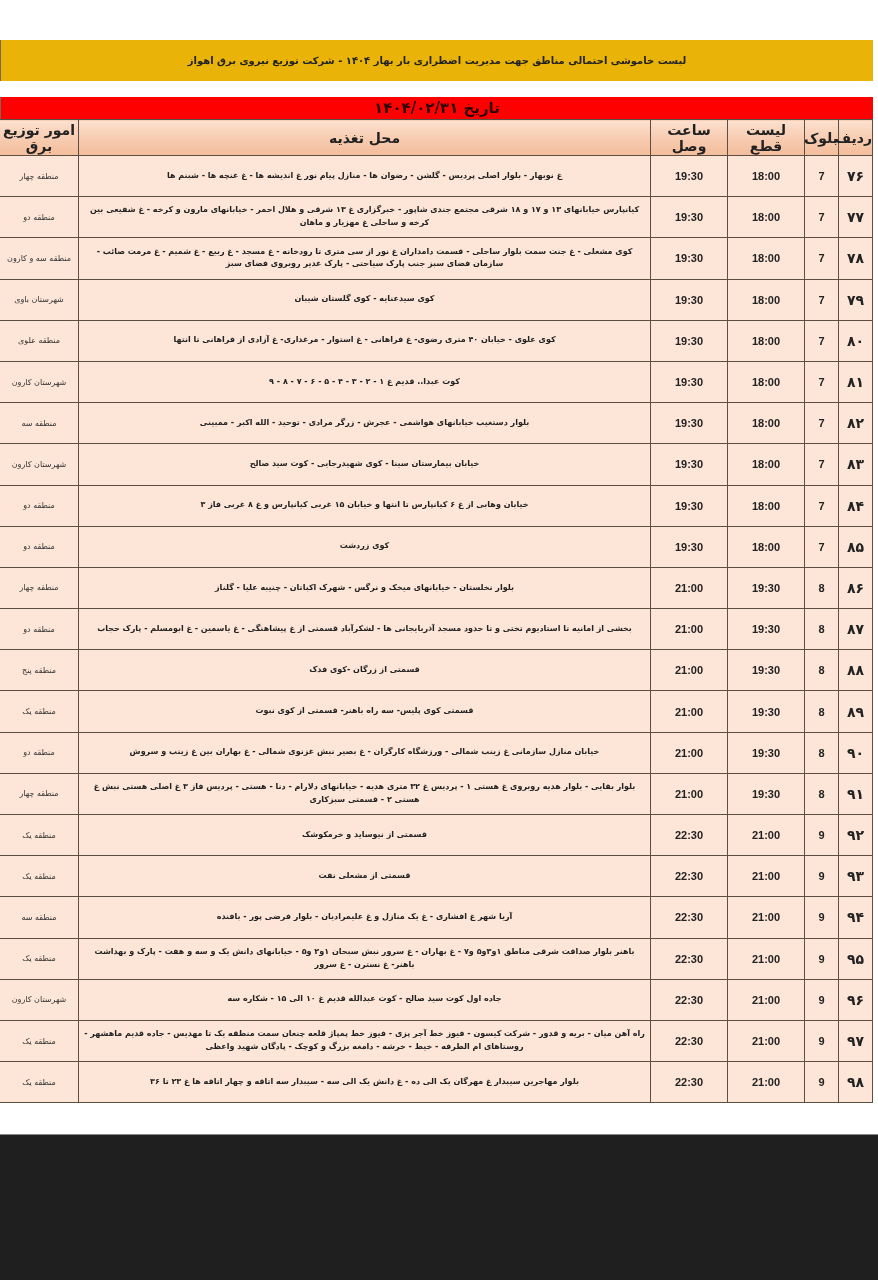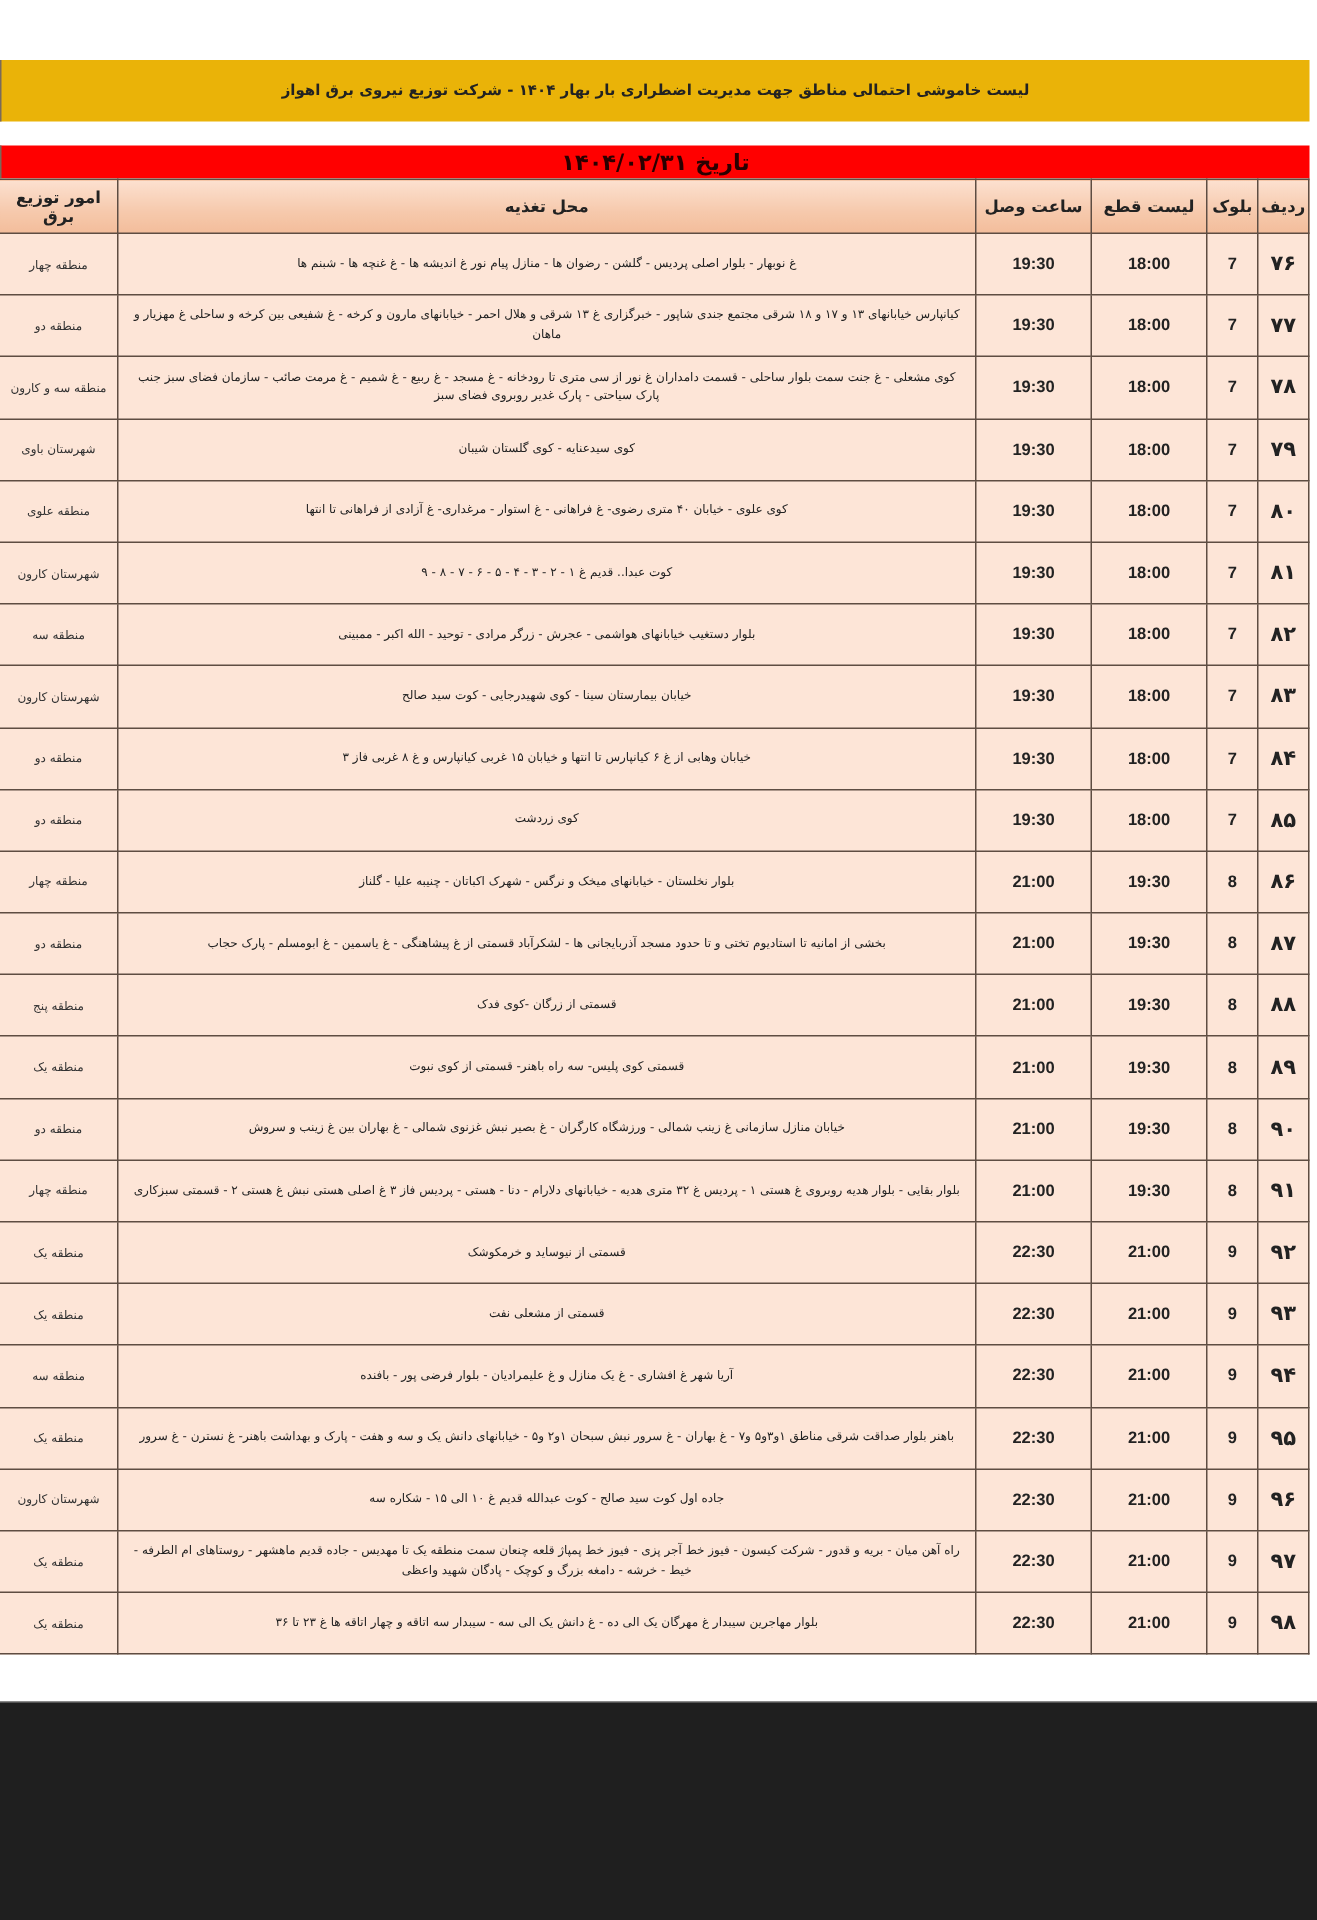--- a/index.html
+++ b/index.html
@@ -30,29 +30,29 @@
     table {
       width: 873px; border-collapse: collapse; table-layout: fixed;
       background: #fde5d7;
     }
     th, td {
       border: 1px solid #5e4d42;
       text-align: center; vertical-align: middle;
       color: #222;
     }
     thead th {
-      height: 36px; font-size: 11px; font-weight: bold;
+      height: 36px; font-size: 14px; font-weight: bold;
       background: linear-gradient(to bottom, #fce0cf, #f6c9ac 60%, #f3bd9b);
       margin-top: 39px;
     }
     tbody td { height: 41.2px; }
     td.radif { font-size: 14px; font-weight: bold; }
     td.block { font-size: 11px; font-weight: bold; font-family: "Liberation Sans", sans-serif; }
     td.time { font-size: 11px; font-weight: bold; font-family: "Liberation Sans", sans-serif; direction: ltr; }
-    td.loc { font-size: 8px; font-weight: normal; line-height: 1.6; padding: 0 4px; }
+    td.loc { font-size: 8px; font-weight: bold; line-height: 1.6; padding: 0 4px; }
     td.office { font-size: 8px; color: #333; }
     col.c-radif { width: 34px; }
     col.c-block { width: 34px; }
     col.c-cut { width: 77px; }
     col.c-conn { width: 77px; }
     col.c-loc { width: 572px; }
     col.c-office { width: 79px; }
     .dark-footer {
       position: absolute; left: 0; top: 1134px; width: 878px; height: 146px;
       background: #1f1f1f; border-top: 1px solid #8a8a8a;

